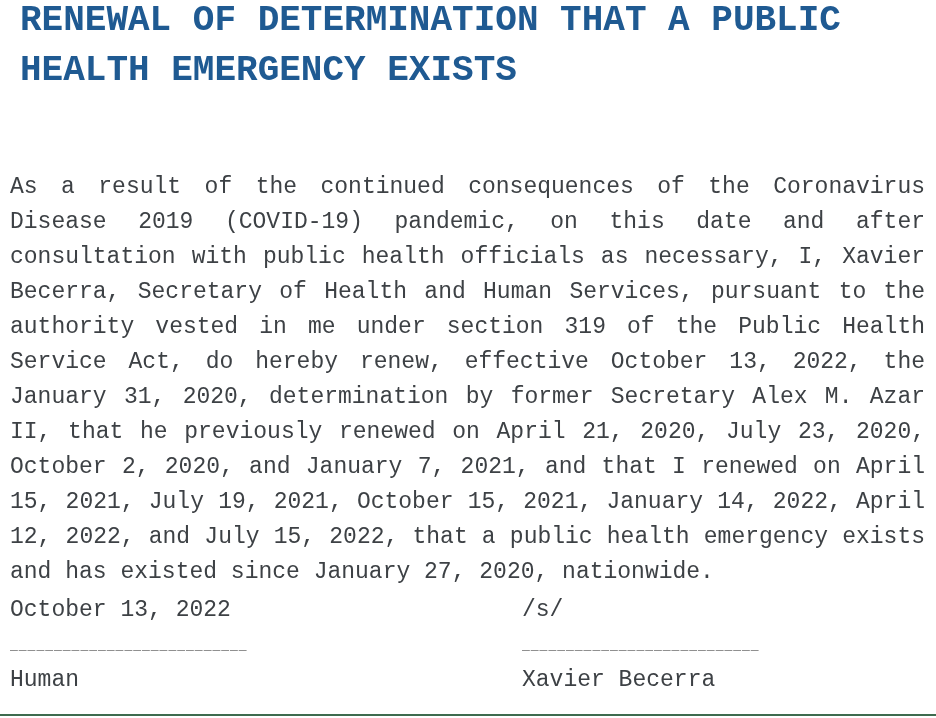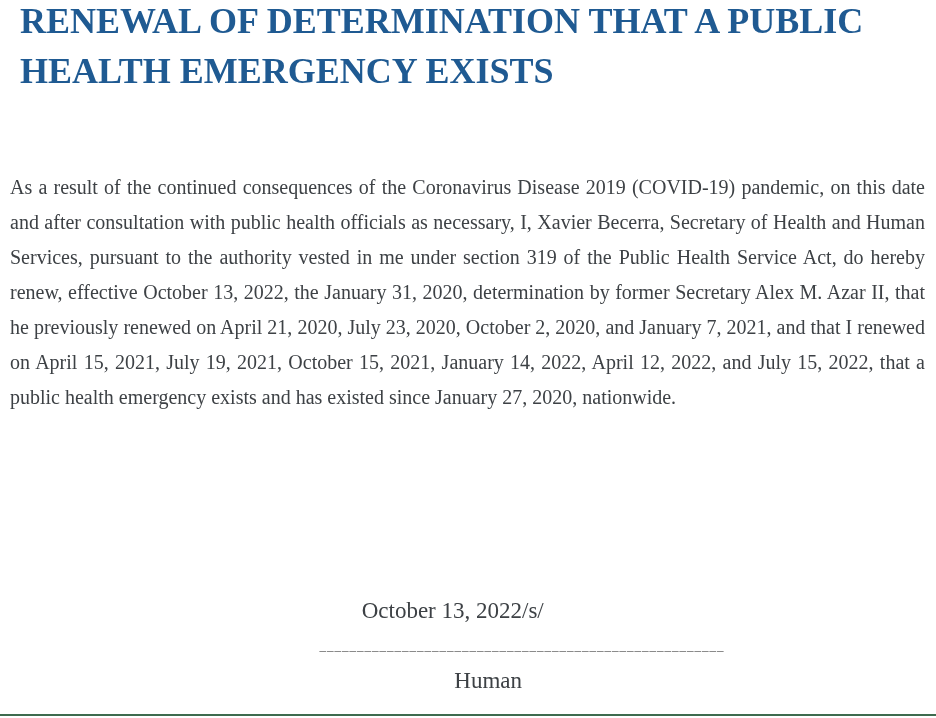--- a/index.html
+++ b/index.html
@@ -6,53 +6,52 @@
     margin: 0;
     padding: 0;
     background: #ffffff;
   }
   .page {
     position: relative;
     width: 936px;
     height: 718px;
     background: #ffffff;
     overflow: hidden;
-    font-family: Liberation Serif, serif;
+    font-family: Liberation Mono, monospace;
   }
   .doc-title {
     margin: -4px 0 0 20px;
     width: 900px;
     font-size: 36px;
     line-height: 50px;
     font-weight: bold;
     color: #1f5a92;
     letter-spacing: 0;
   }
   .doc-body {
     margin: 74px 0 0 10px;
     width: 915px;
     text-align: justify;
-    font-size: 20px;
+    font-size: 23px;
     line-height: 35px;
     color: #3d4145;
   }
   .sig-block {
     position: absolute;
     top: 593px;
     left: 10px;
     right: 10px;
     display: flex;
     font-size: 23px;
     line-height: 35px;
     color: #3d4145;
   }
   .sig-col-left {
     width: 512px;
     flex: 0 0 512px;
-    text-align: right;
   }
   .sig-col-right {
     flex: 1 1 auto;
   }
   .sig-line {
     font-size: 13px;
     line-height: 35px;
     letter-spacing: 1px;
     color: #4d4d4d;
     white-space: nowrap;
@@ -77,18 +76,19 @@
 
   <div class="sig-block">
     <div class="sig-col-left">
       <div>October 13, 2022</div>
       <div class="sig-line">___________________________</div>
       <div>Human</div>
     </div>
     <div class="sig-col-right">
       <div>/s/</div>
       <div class="sig-line">___________________________</div>
+      <div>Xavier Becerra</div>
     </div>
   </div>
 
   <div class="footer-rule"></div>
 
 </div>
 
 </body></html>

